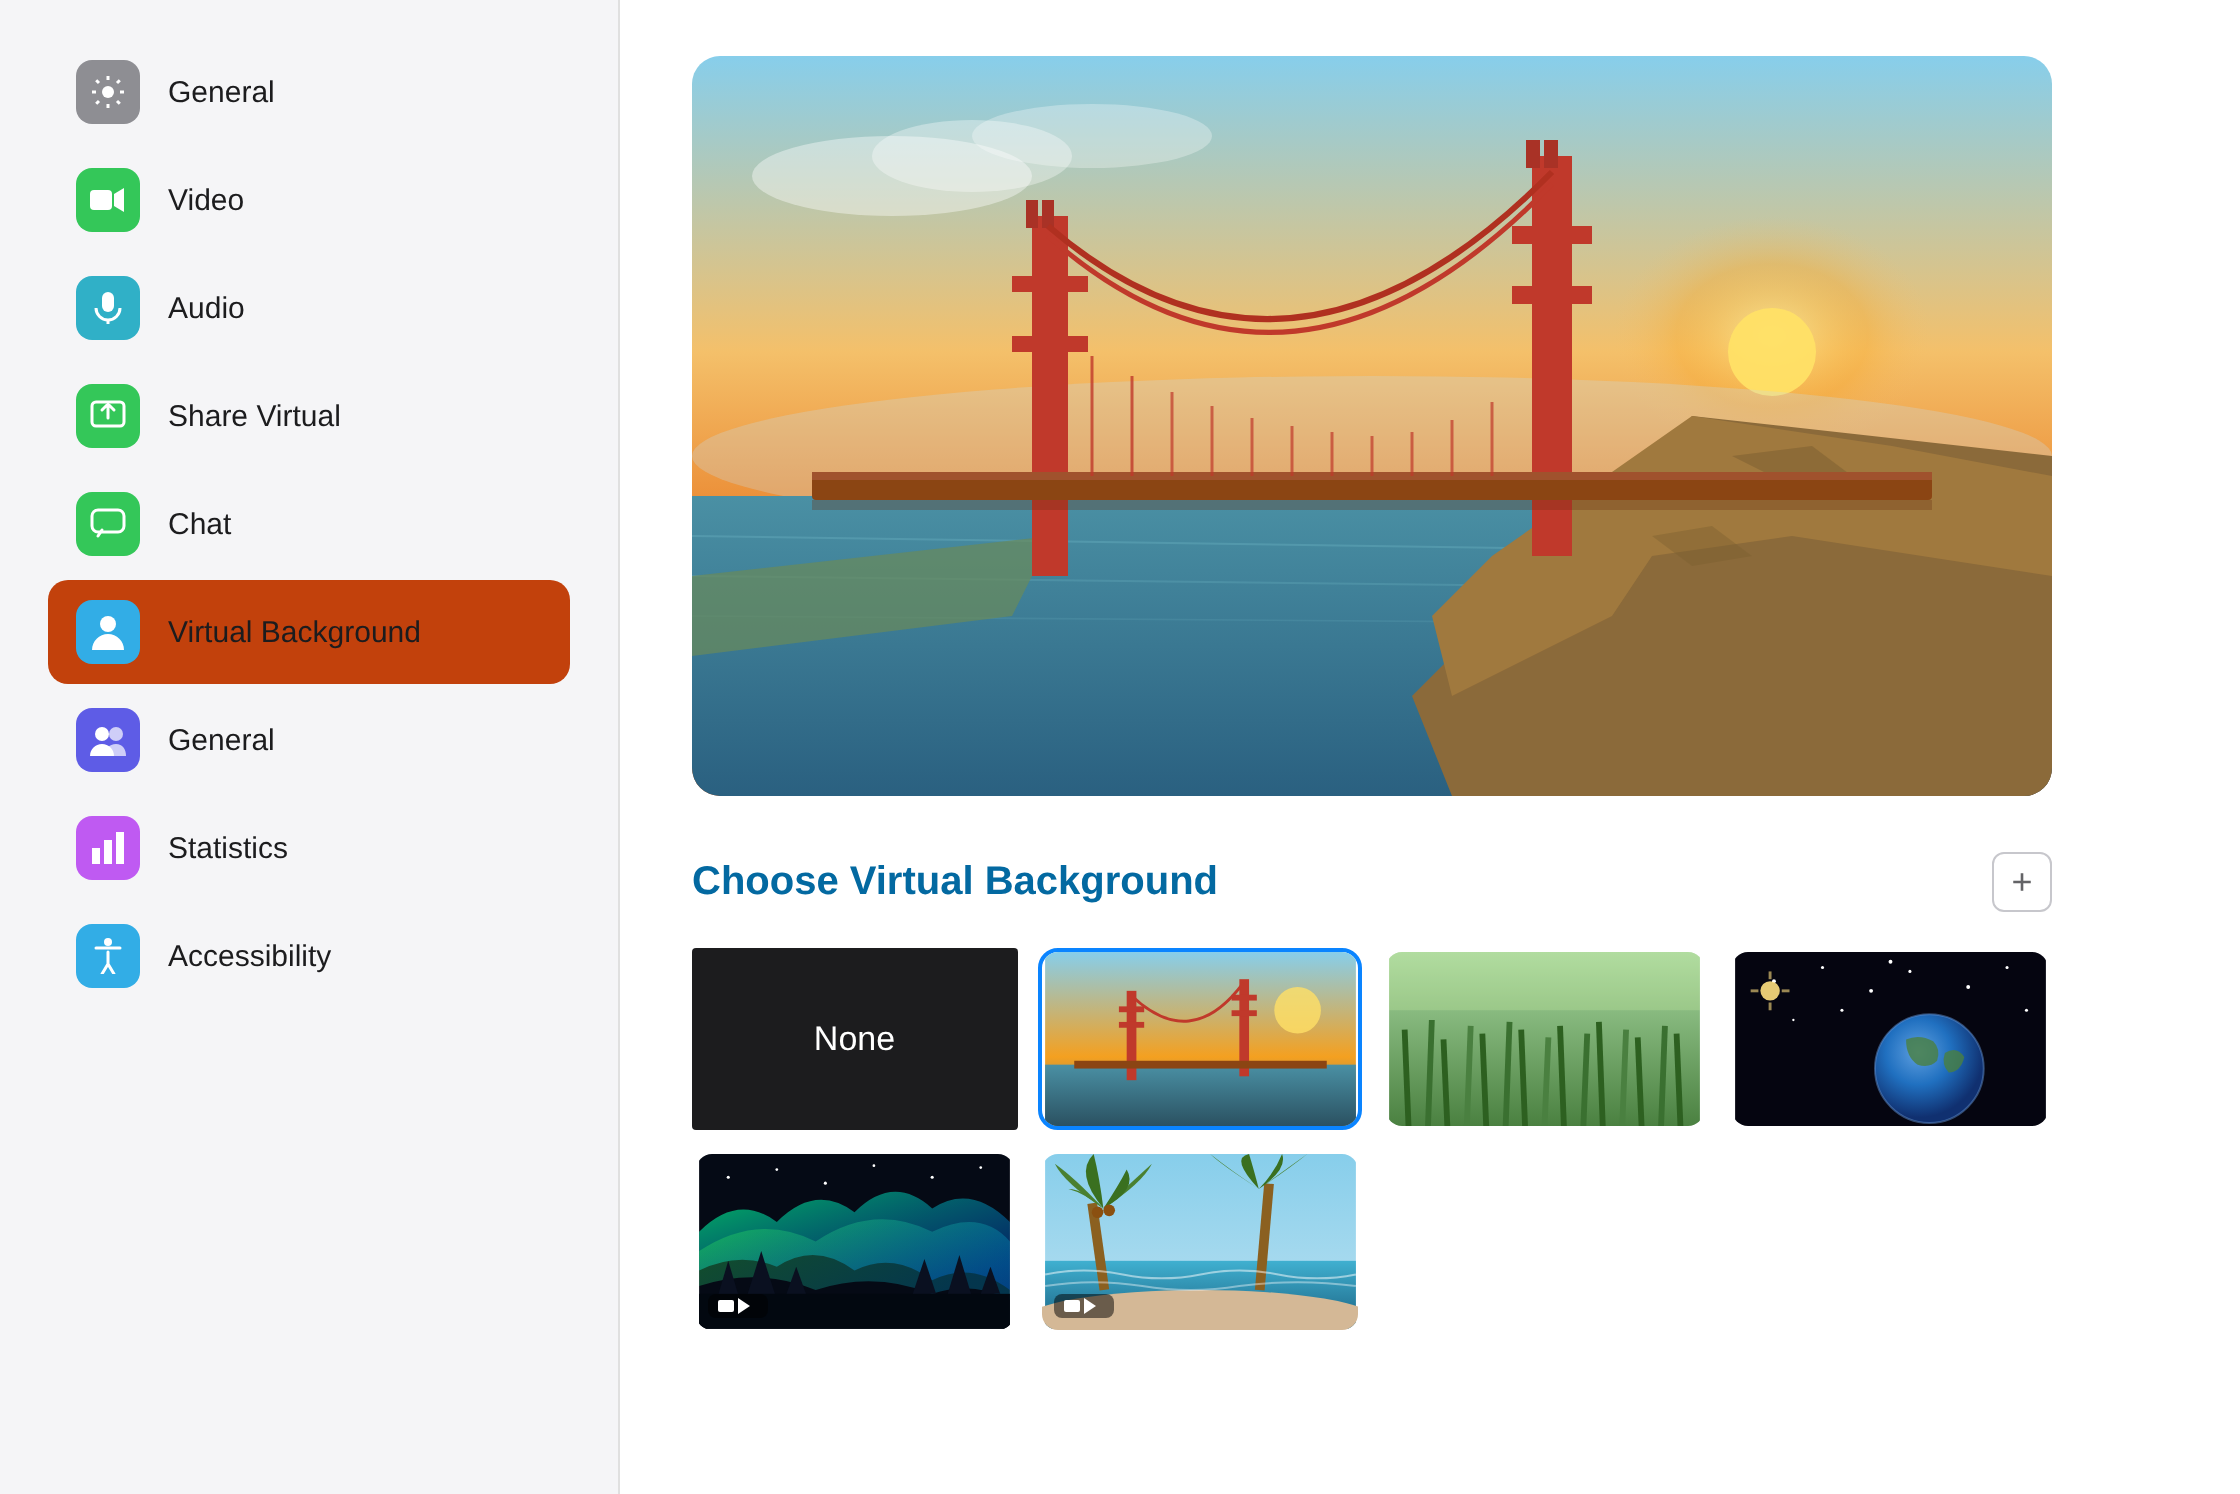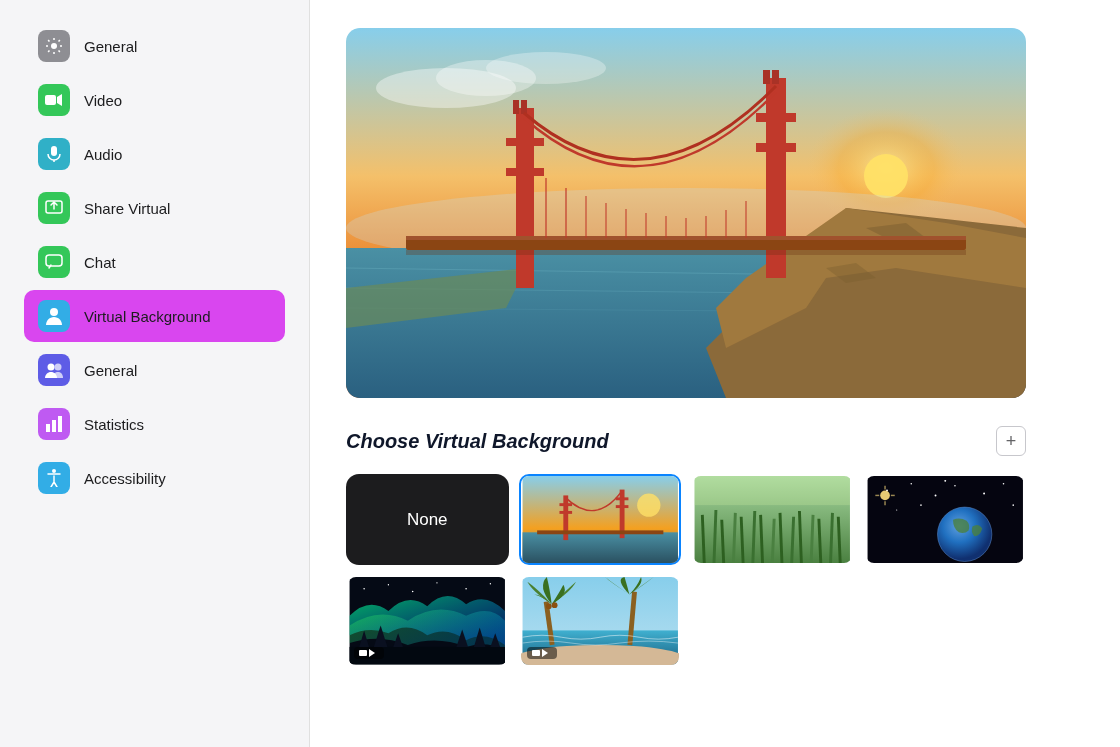--- a/index.html
+++ b/index.html
@@ -29,21 +29,21 @@
     .sidebar-item {
       display: flex;
       align-items: center;
       gap: 14px;
       padding: 10px 14px;
       border-radius: 10px;
       cursor: pointer;
       transition: background 0.15s;
     }
     .sidebar-item.active {
-      background: #d946ef;
+      background: #c2410c;
     }
 
     .sidebar-icon {
       width: 32px;
       height: 32px;
       border-radius: 8px;
       display: flex;
       align-items: center;
       justify-content: center;
       flex-shrink: 0;
@@ -98,22 +98,21 @@
       display: flex;
       align-items: center;
       justify-content: space-between;
       margin-bottom: 18px;
       max-width: 680px;
     }
 
     .section-title {
       font-size: 20px;
       font-weight: 700;
-      color: #0f172a;
-      font-style: italic;
+      color: #0369a1;
     }
 
     .add-button {
       width: 30px;
       height: 30px;
       border-radius: 6px;
       border: 1.5px solid #c7c7cc;
       background: white;
       display: flex;
       align-items: center;
@@ -146,21 +145,21 @@
     }
 
     .bg-thumb-none {
       background: #1c1c1e;
       display: flex;
       align-items: center;
       justify-content: center;
       color: white;
       font-size: 17px;
       font-weight: 500;
-      border-radius: 13px;
+      border-radius: 2px;
       cursor: pointer;
     }
 
     .video-icon-overlay {
       position: absolute;
       bottom: 6px;
       left: 6px;
       background: rgba(0,0,0,0.5);
       border-radius: 4px;
       padding: 2px 5px;

